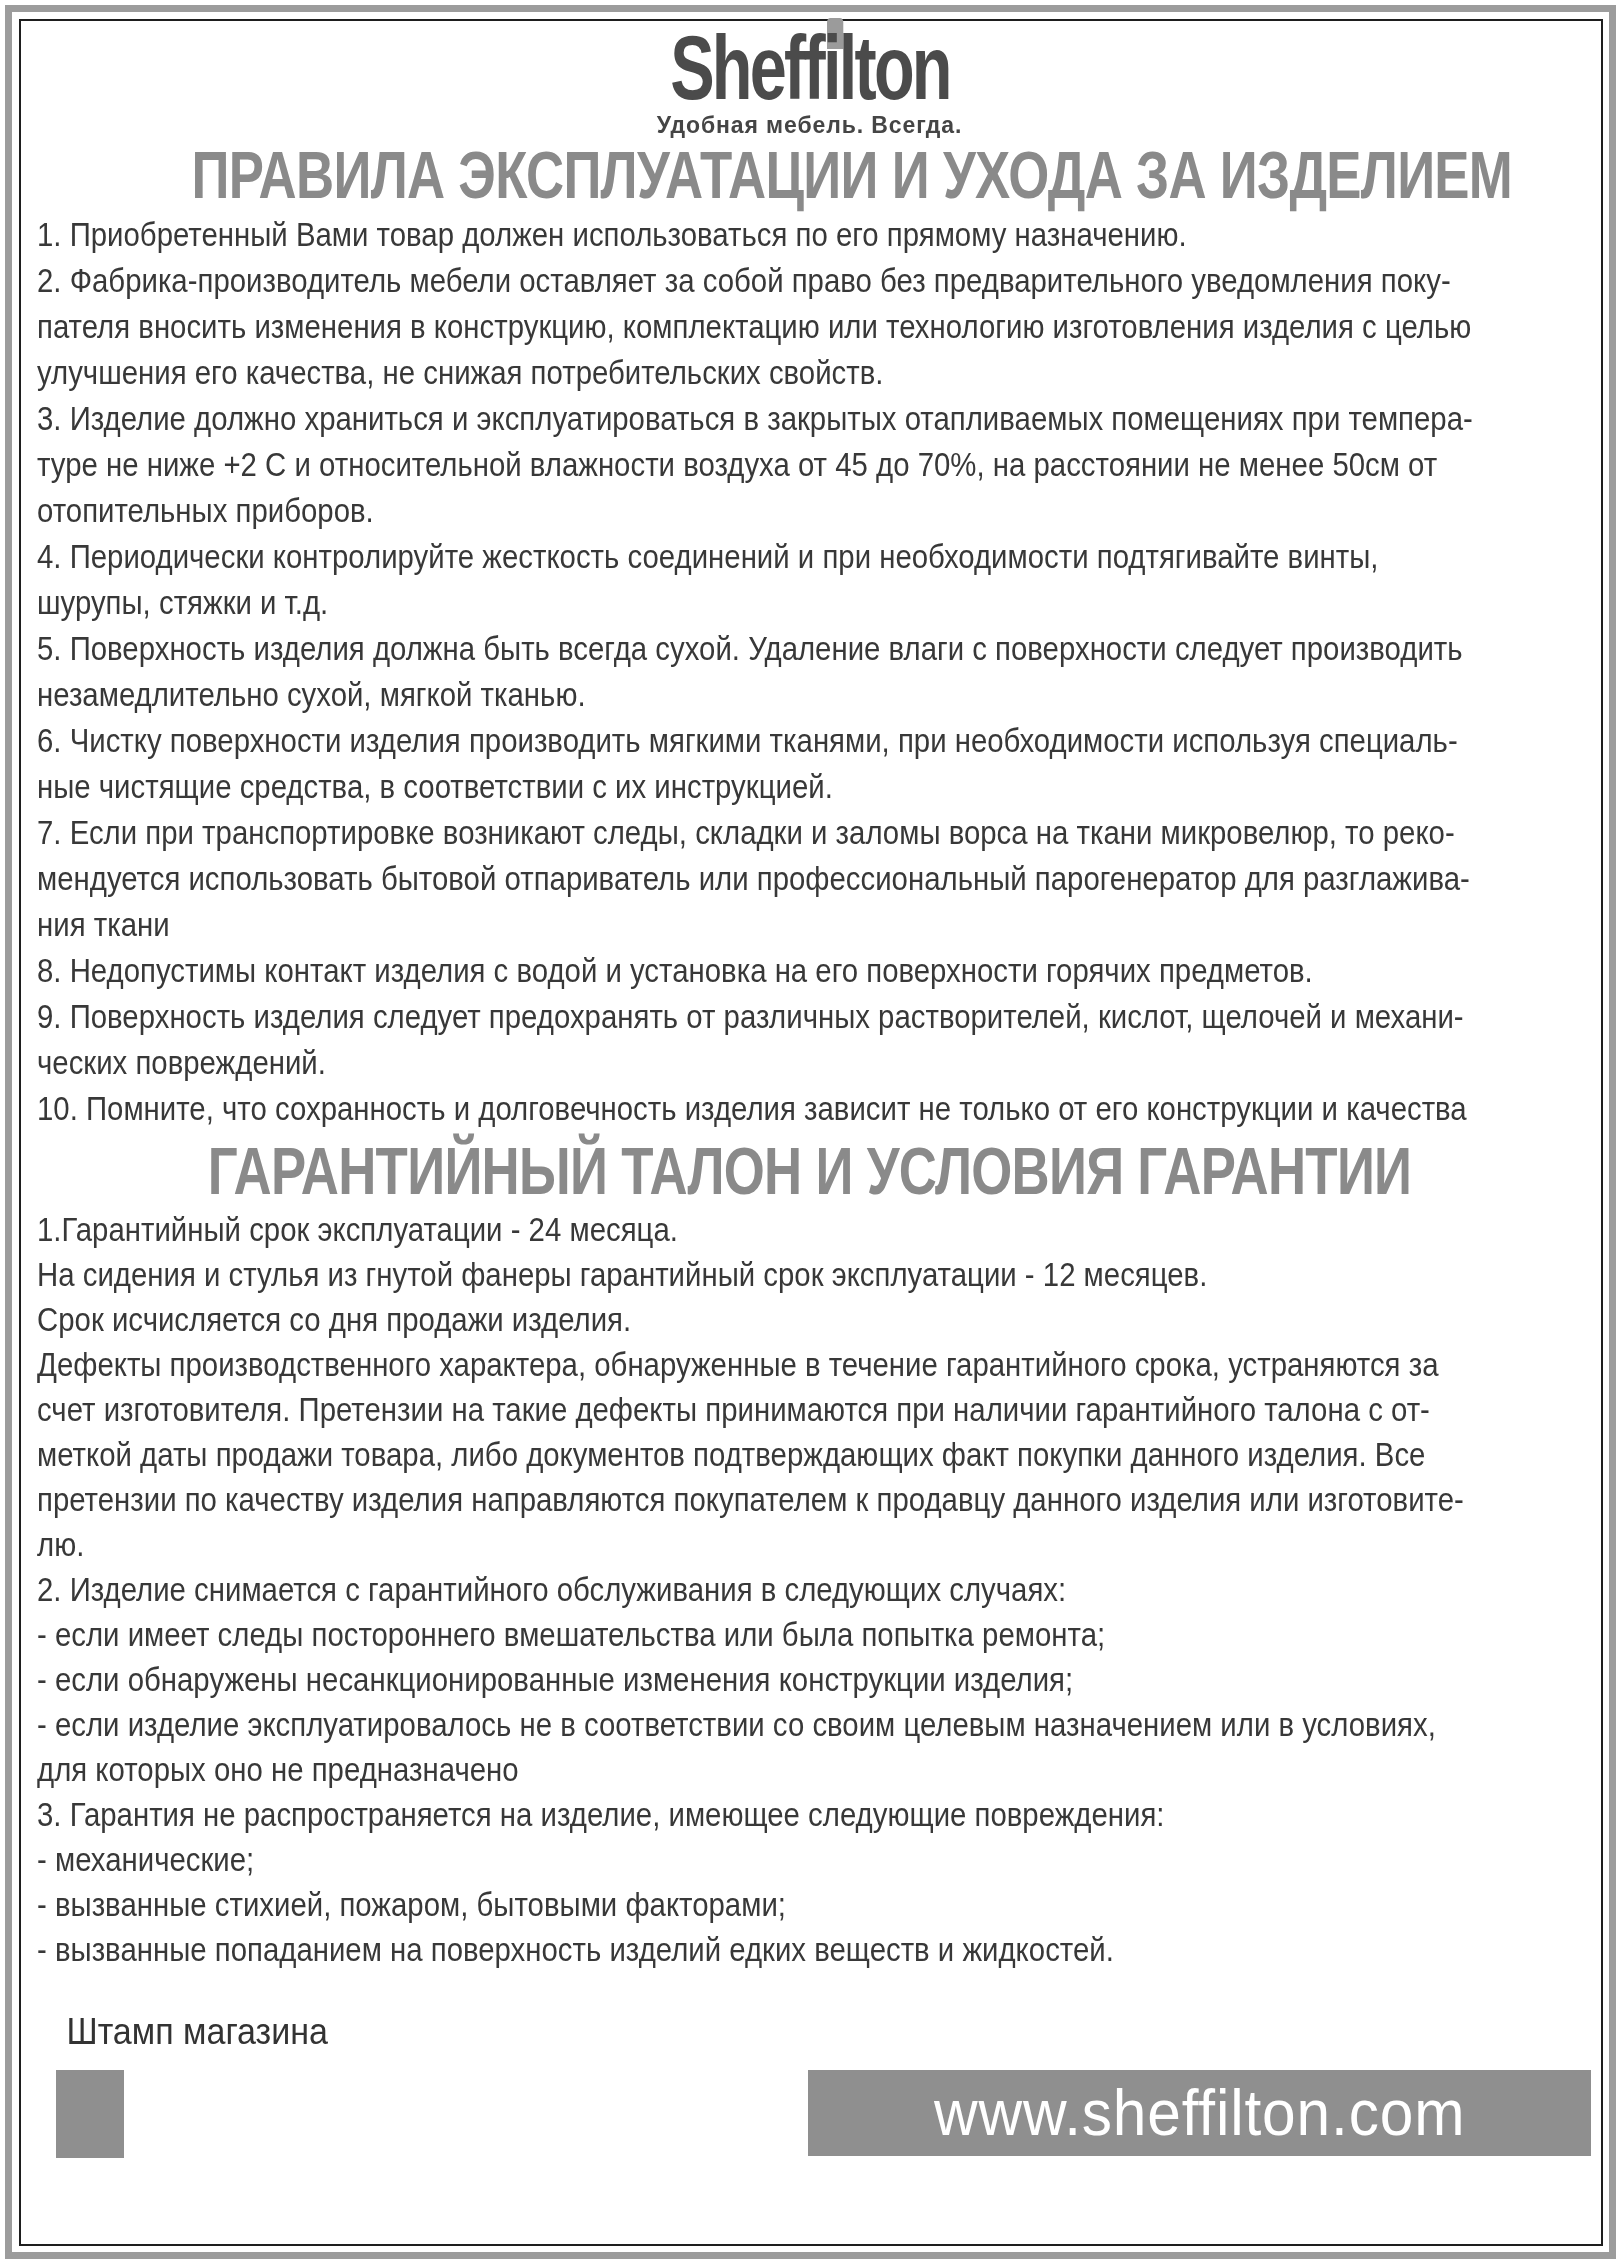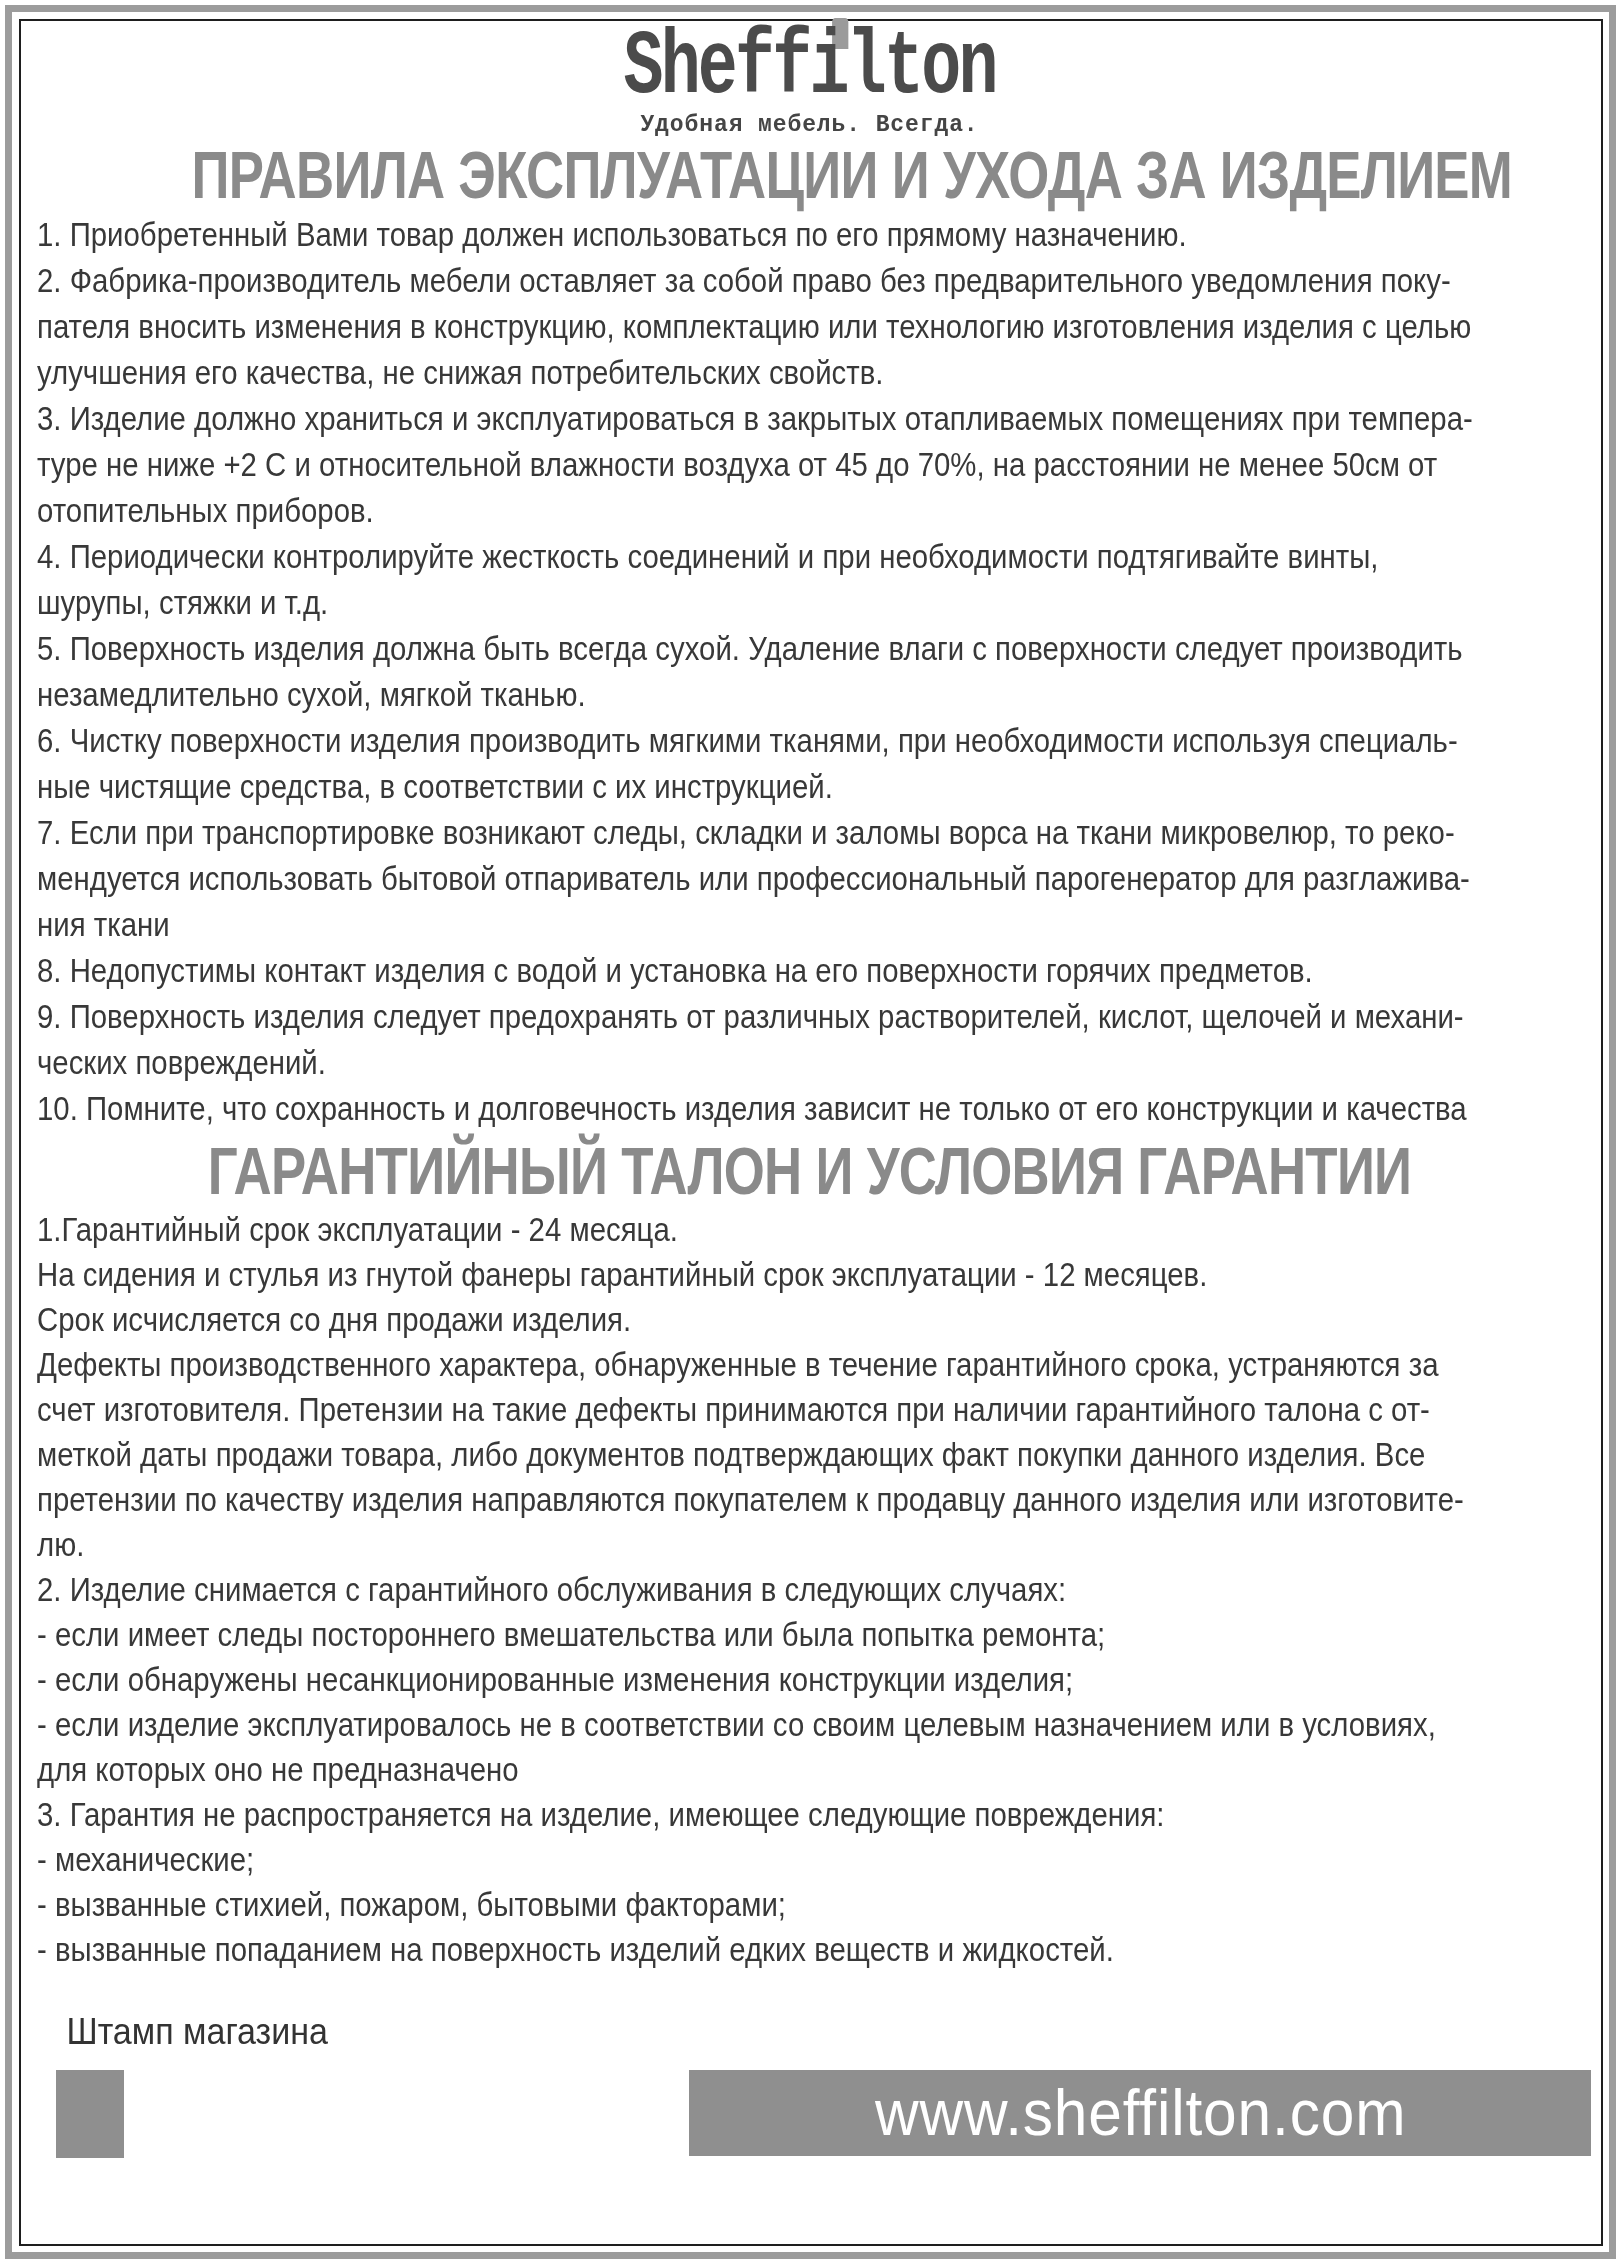--- a/index.html
+++ b/index.html
@@ -19,21 +19,21 @@
   .inner-border{
     position:absolute;inset:18.5px;
     border:2.8px solid #1e1e1e;
     pointer-events:none;
   }
   .content{
     position:absolute;
     left:37px;right:39px;top:24px;
   }
   
-  .logo-wrap{text-align:center;line-height:0.95;margin-top:1.8px;font-family:Liberation Mono, monospace;}
+  .logo-wrap{text-align:center;line-height:0.95;margin-top:1.8px;}
   .logo{
     position:relative;
     display:inline-block;
     font-weight:bold;
     font-size:90px;
     letter-spacing:-3.7px;
     color:#4b4b4b;
     transform:scaleX(0.74);
     transform-origin:50% 50%;
     white-space:nowrap;
@@ -132,21 +132,21 @@
   }
   .address .addr-line{
     font-size:25px;
     line-height:33px;
     color:#222;
     white-space:nowrap;
   }
   .site-banner{
     position:absolute;
     right:-9.2px;top:0;
-    width:902px;height:86px;
+    width:783px;height:86px;
     background:#8f8f8f;
     display:flex;
     align-items:center;
     justify-content:center;
   }
   .site-text{
     color:#ffffff;
     font-size:65px;
     letter-spacing:0.9px;
     white-space:nowrap;

